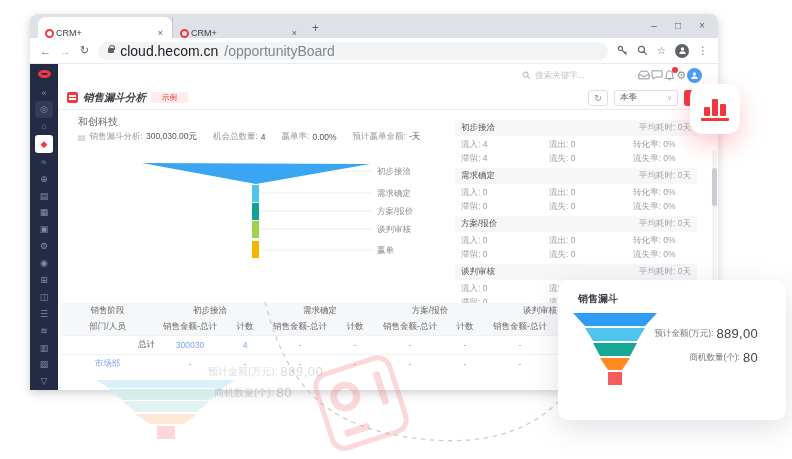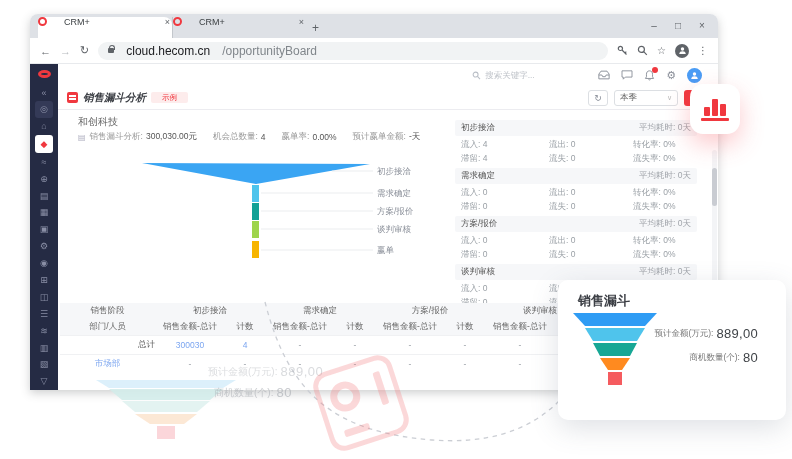--- a/index.html
+++ b/index.html
@@ -6,37 +6,37 @@
   html,body { width:792px; height:459px; }
   body { font-family:"Liberation Sans","DejaVu Sans",sans-serif; background:#ffffff; overflow:hidden; }
   .stage { position:relative; width:792px; height:459px; background:#fff; }
 
   
   .browser { position:absolute; left:30px; top:14px; width:688px; height:376px;
     background:#fff; border-radius:8px 8px 0 0; box-shadow:0 3px 10px rgba(60,64,67,.25);
     border-bottom:1px solid #d5d8dc; z-index:2; }
   .tabstrip { position:relative; height:24px; background:#dee1e6; border-radius:8px 8px 0 0;
     display:flex; align-items:flex-end; padding-left:8px; }
-  .tab { display:flex; align-items:flex-start; gap:17px; height:21px; width:134px; padding:0 0;
+  .tab { display:flex; align-items:flex-end; gap:2px; height:21px; width:134px; padding:0 7px;
     font-size:9px; color:#3c4043; }
   .tab.active { background:#fff; border-radius:8px 8px 0 0; }
   .tab.inactive { border-left:1px solid #c3c7cc; }
   .favicon-ring { width:9px; height:9px; border:2.5px solid #f0383f; border-radius:50%; flex:none; }
   .tab-title { flex:1; white-space:nowrap; overflow:hidden; }
   .tab-close { color:#5f6368; font-size:9px; padding:0 2px; }
   .newtab-btn { font-size:12px; color:#5f6368; margin:0 0 3px 6px; }
   .win-controls { position:absolute; right:4px; top:0; height:24px; display:flex; align-items:center; }
   .win-btn { width:24px; text-align:center; font-size:10px; color:#5f6368; line-height:24px; }
 
   .addressbar { height:26px; background:#fff; display:flex; align-items:center; gap:9px;
     padding:0 10px; border-bottom:1px solid #e8eaed; }
   .nav-ic { font-size:11px; color:#5f6368; }
   .nav-ic.dim { color:#b6b9bd; }
   .url-pill { flex:1; height:18px; background:#f1f3f4; border-radius:9px; display:flex;
-    align-items:center; gap:12px; padding:0 10px; font-size:12px; }
+    align-items:center; gap:6px; padding:0 10px; font-size:14px; }
   .lock { width:6px; height:5px; background:#5f6368; border-radius:1px; position:relative; flex:none; }
   .lock::before { content:""; position:absolute; left:1px; top:-3px; width:4px; height:4px;
     border:1px solid #5f6368; border-bottom:none; border-radius:3px 3px 0 0; }
   .url-host { color:#202124; }
   .url-path { color:#80868b; }
   .bar-icons { display:flex; align-items:center; gap:9px; }
   .chrome-avatar { width:14px; height:14px; border-radius:50%; background:#5f6368;
     display:flex; align-items:center; justify-content:center; }
 
   
@@ -44,21 +44,21 @@
   .side { width:28px; background:#252b44; display:flex; flex-direction:column; align-items:center;
     padding-top:6px; flex:none; }
   .side-logo { width:13px; height:13px; border:3.5px solid #f0383f; border-radius:50%; margin-bottom:6px; }
   .sb-item { width:18px; height:16.4px; display:flex; align-items:center; justify-content:center;
     color:#8a8fa6; font-size:9px; border-radius:3px; margin-bottom:.5px; }
   .sb-item.boxed { background:#343a57; }
   .sb-item.active { background:#fff; color:#f0383f; height:18px; }
 
   .main { flex:1; position:relative; display:flex; flex-direction:column; min-width:0; }
   .app-topbar { height:22px; display:flex; align-items:center; justify-content:flex-end;
-    gap:11px; padding:0 16px 0 0; }
+    gap:1px; padding:0 16px 0 0; }
   .app-search { display:flex; align-items:center; gap:4px; margin-right:16px; }
   .app-search input { border:none; outline:none; font-size:8.5px; width:86px; color:#666;
     font-family:"Liberation Sans",sans-serif; }
   .app-search input::placeholder { color:#bfc3c9; }
   .tb-ic { position:relative; display:flex; }
   .badge-dot { position:absolute; right:-3px; top:-3px; width:6px; height:6px; background:#f0383f;
     border-radius:50%; }
   .gear-g { font-size:11px; color:#8a8f99; line-height:1; }
   .app-avatar { width:15px; height:15px; border-radius:50%; background:#4a9cf5;
     display:flex; align-items:center; justify-content:center; }
@@ -119,21 +119,21 @@
   .stamp .ring { position:absolute; left:13px; top:15px; width:30px; height:30px;
     border:7px solid rgba(243,120,122,.34); border-radius:50%; }
   .stamp .bar { position:absolute; right:14px; top:16px; width:7px; height:34px;
     background:rgba(243,120,122,.34); border-radius:2px; }
   .stamp .foot { position:absolute; left:16px; bottom:13px; width:26px; height:7px;
     background:rgba(243,120,122,.34); border-radius:2px; }
 
   
   .float-card { position:absolute; left:558px; top:280px; width:228px; height:140px; background:#fff;
     border-radius:10px; box-shadow:0 8px 28px rgba(80,90,110,.18); z-index:4; }
-  .fc-title { position:absolute; left:20px; top:12px; font-size:13px; font-weight:bold; color:#3c3f45; }
+  .fc-title { position:absolute; left:20px; top:12px; font-size:10px; font-weight:bold; color:#3c3f45; }
   .fc-funnel { position:absolute; left:0; top:28px; }
   .fc-metrics { position:absolute; left:96px; top:46px; width:104px; }
   .fc-row { display:flex; justify-content:flex-end; align-items:center; }
   .fc-row + .fc-row { margin-top:9px; }
   .fc-lab { font-size:8.5px; color:#777; }
   .fc-val { font-size:13px; color:#3f4347; margin-left:3px; letter-spacing:.3px; }
 
   .float-icon { position:absolute; left:690px; top:84px; width:50px; height:50px; background:#fff;
     border-radius:13px; box-shadow:0 10px 24px rgba(244,80,90,.30); z-index:5;
     display:flex; align-items:center; justify-content:center; }

